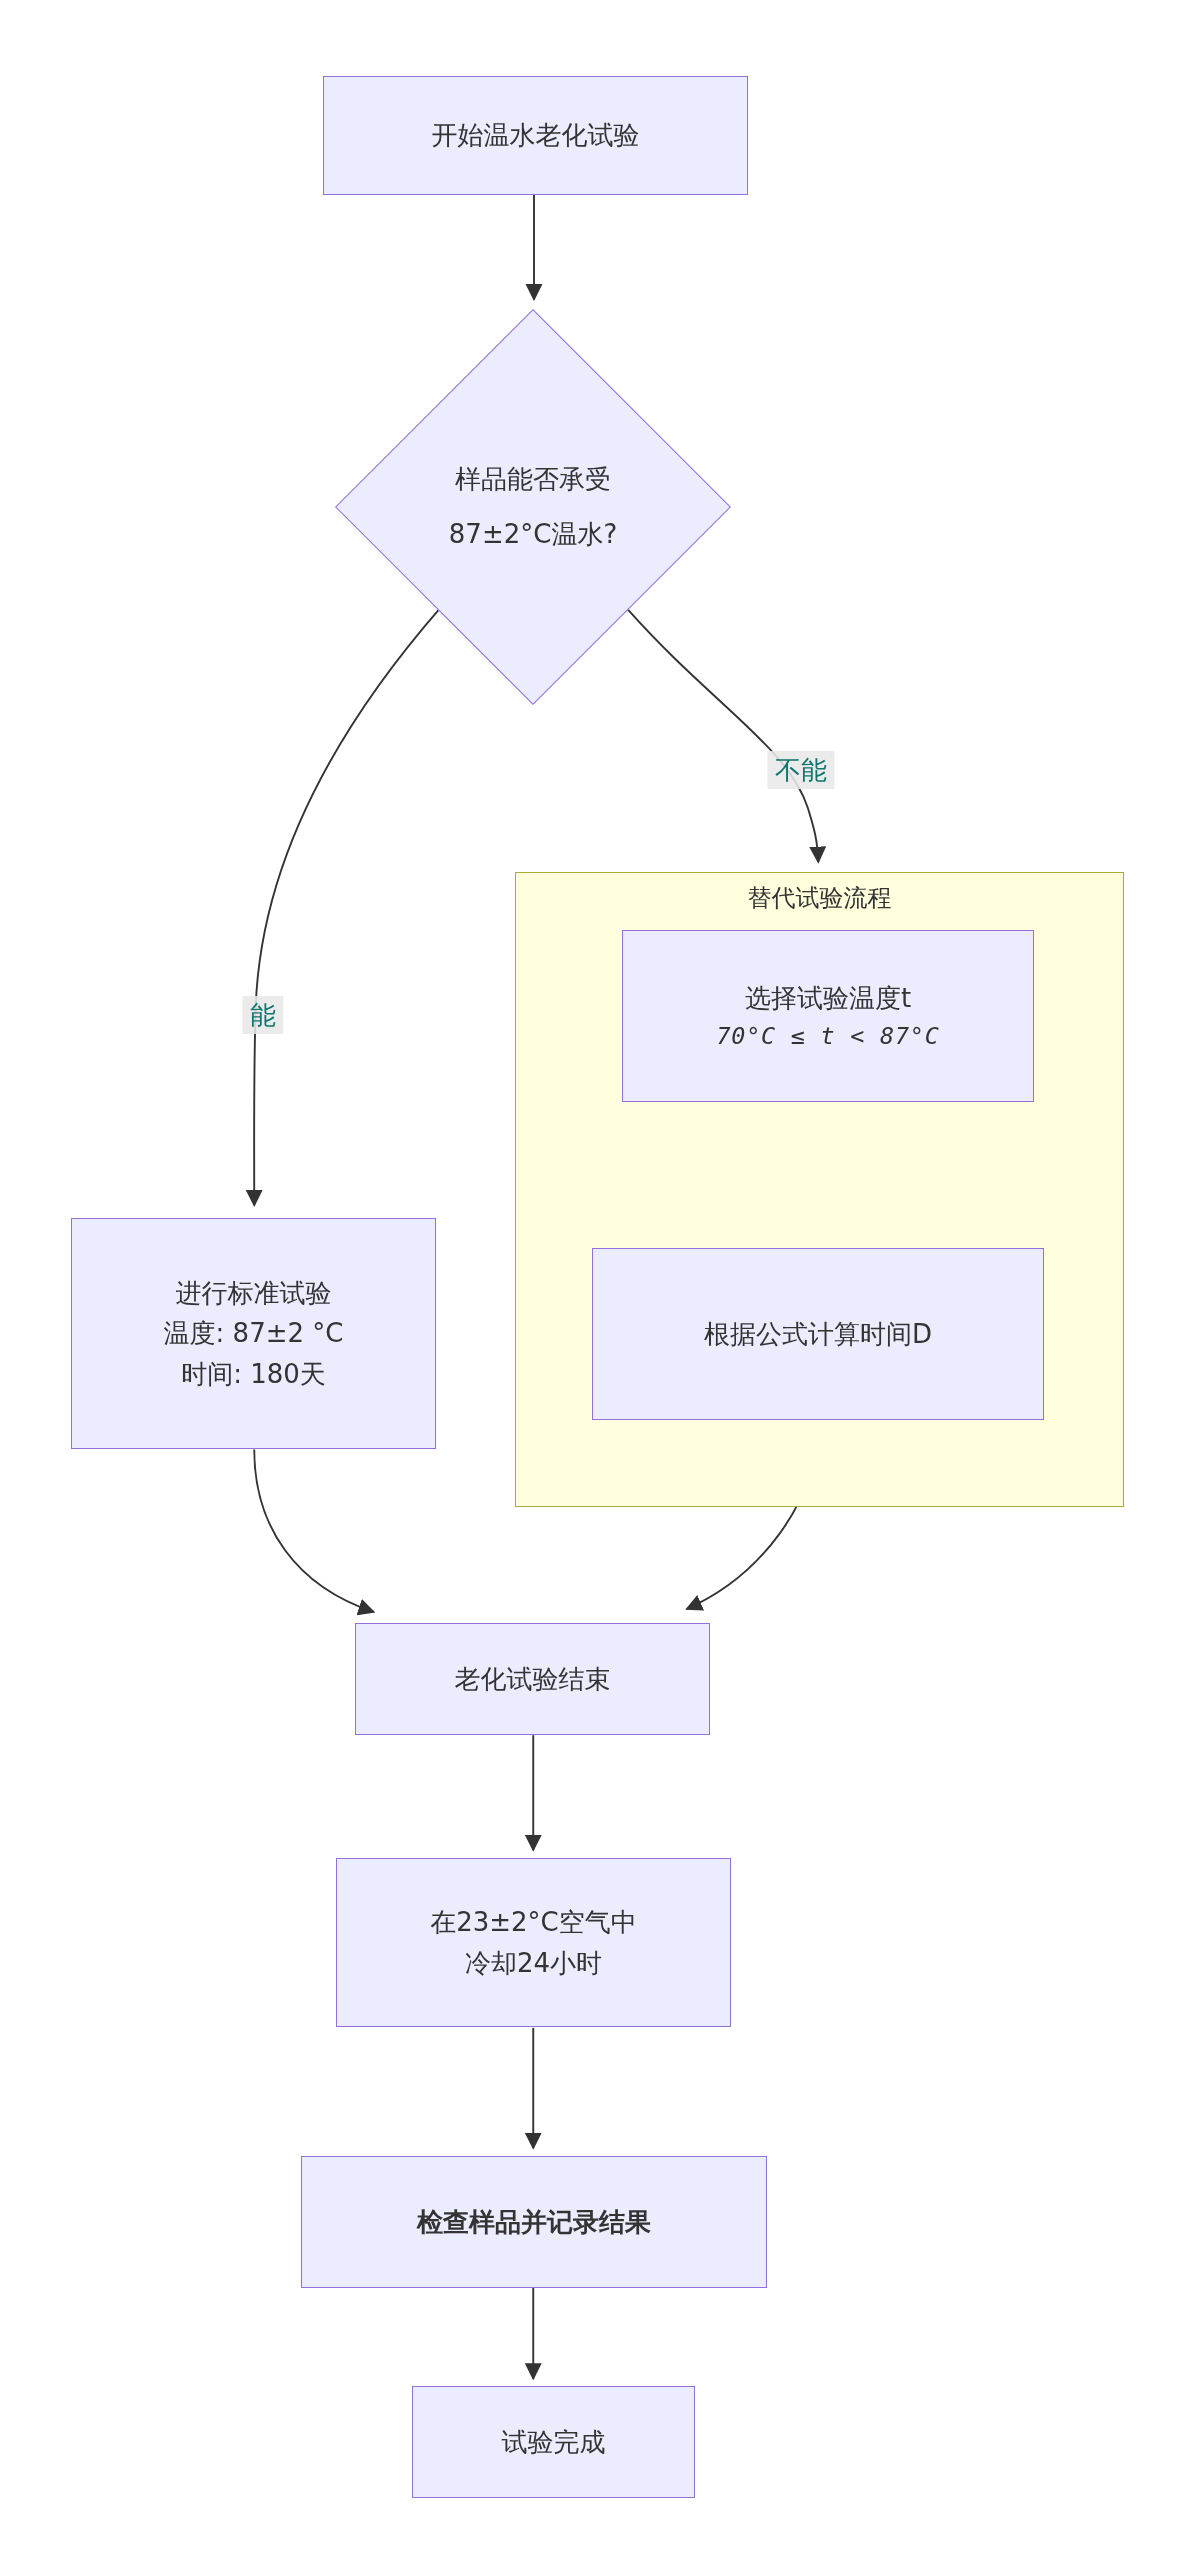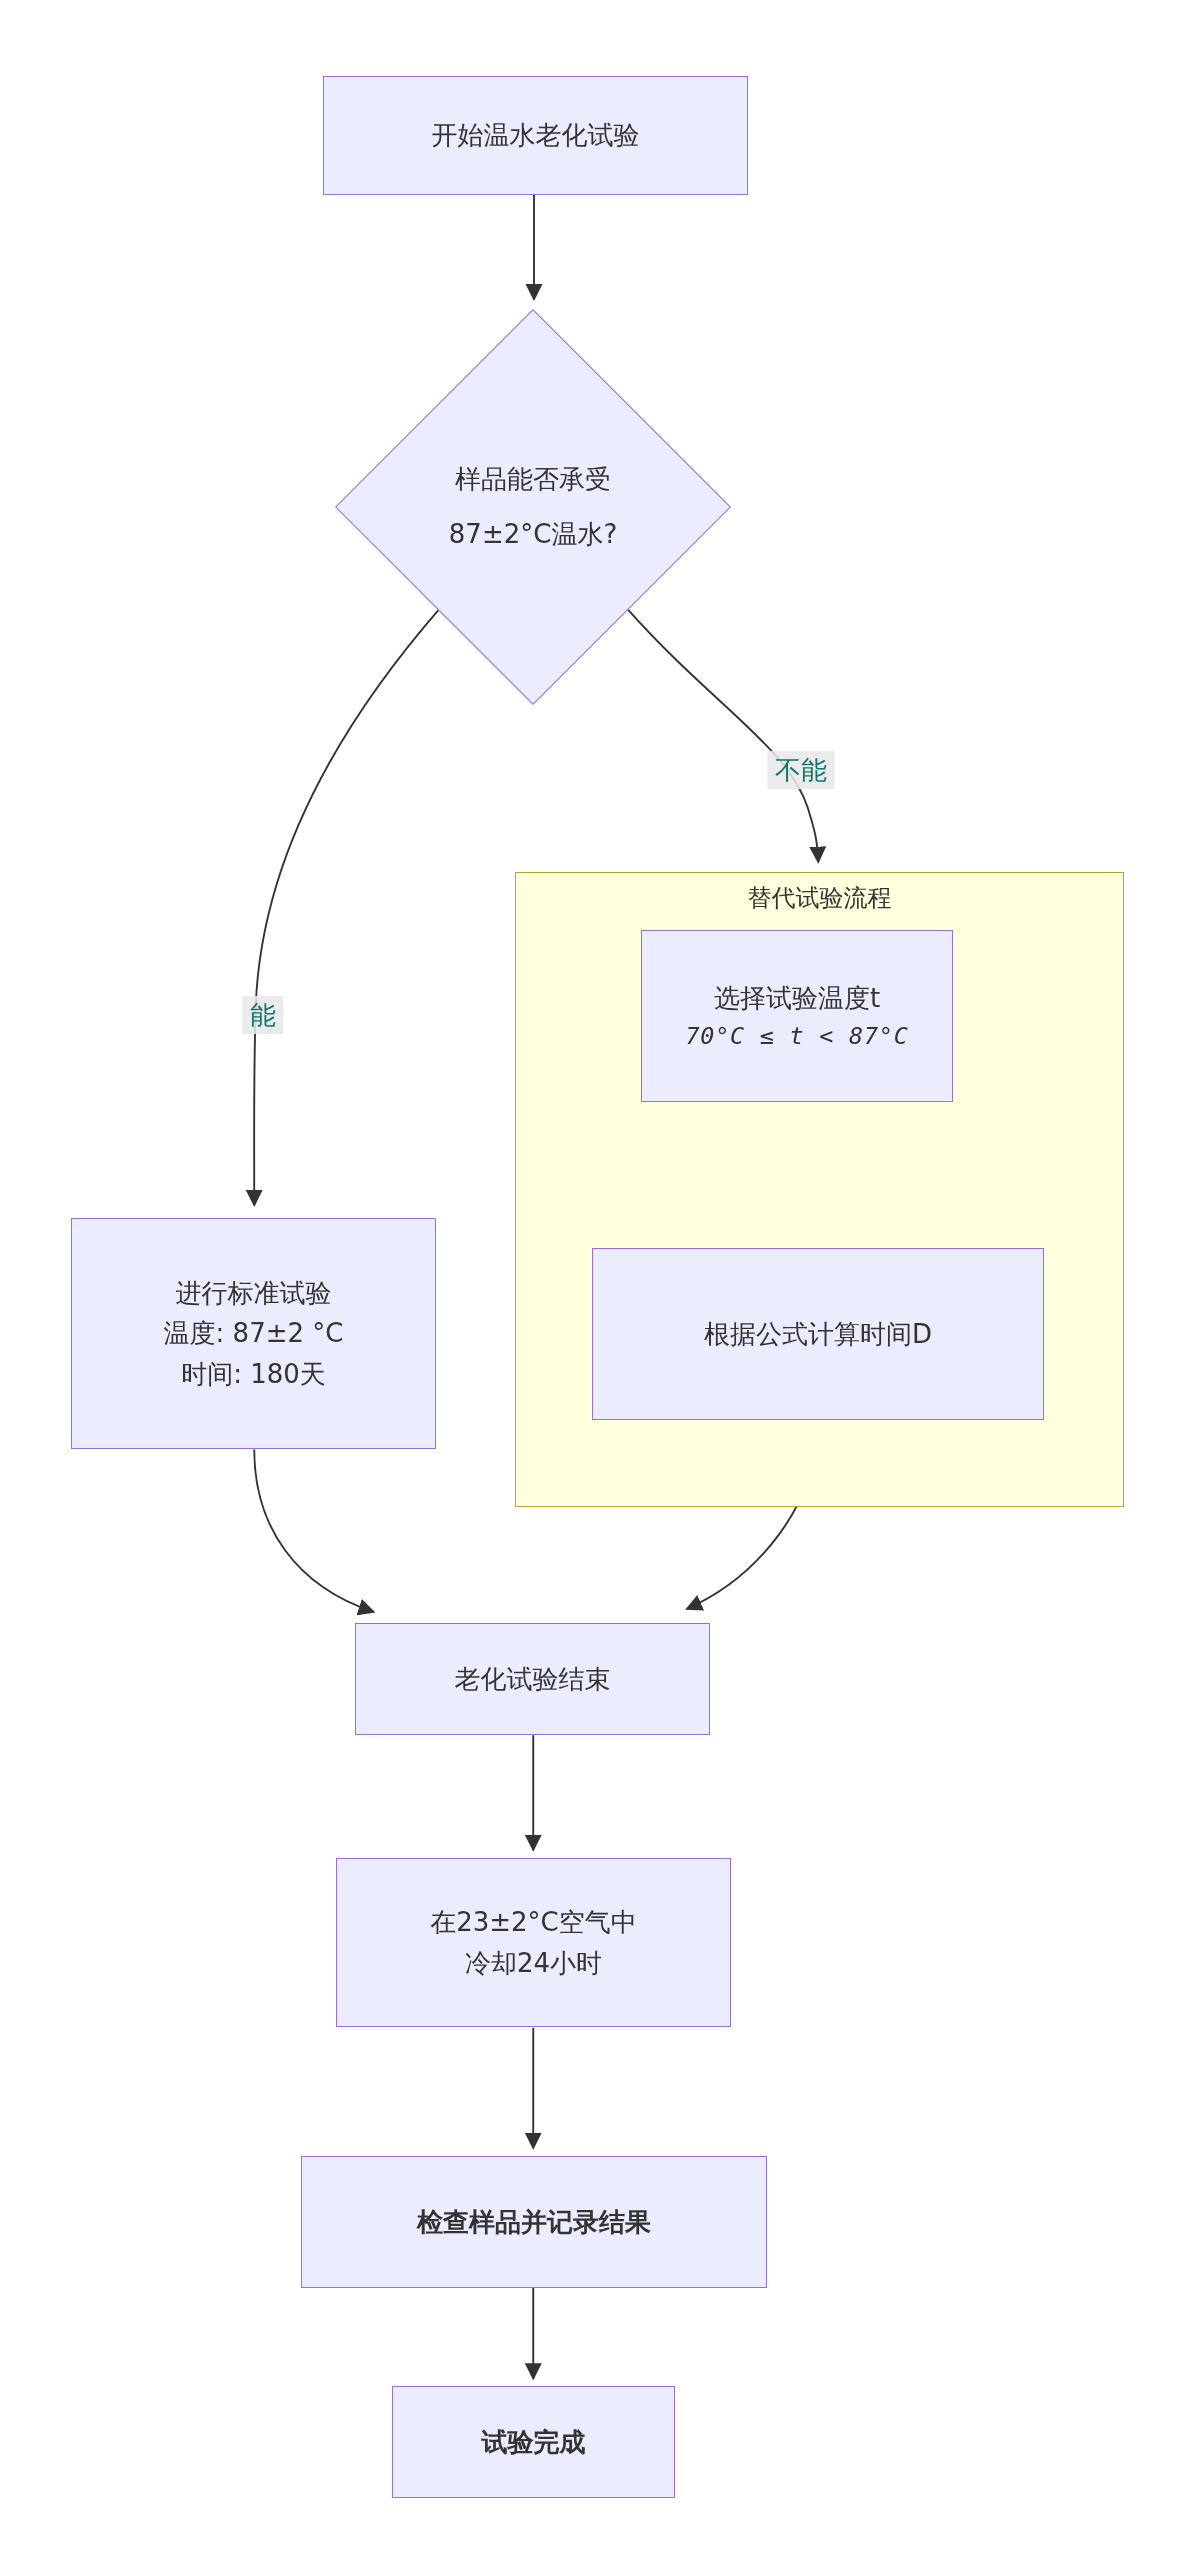--- a/index.html
+++ b/index.html
@@ -142,21 +142,21 @@
     </div>
   </div>
 
   <div class="edge-label" style="left:263px; top:1015px;">能</div>
   <div class="edge-label" style="left:801px; top:770px;">不能</div>
 
   <div class="subgraph">
     <div class="subgraph-title">替代试验流程</div>
   </div>
 
-  <div class="node" style="left:622px; top:930px; width:312px; height:172px;margin-left:19px;">
+  <div class="node" style="left:622px; top:930px; width:412px; height:172px;">
     <div class="node-lines">
       <div>选择试验温度t</div>
       <div class="mono-line">70°C ≤ t &lt; 87°C</div>
     </div>
   </div>
 
   <div class="node" style="left:592px; top:1248px; width:452px; height:172px;">
     <div class="node-lines">
       <div>根据公式计算时间D</div>
     </div>
@@ -182,20 +182,20 @@
       <div>冷却24小时</div>
     </div>
   </div>
 
   <div class="node" style="left:301px; top:2156px; width:466px; height:132px;font-weight:bold;">
     <div class="node-lines">
       <div>检查样品并记录结果</div>
     </div>
   </div>
 
-  <div class="node" style="left:392px; top:2386px; width:283px; height:112px;font-weight:bold;">
+  <div class="node" style="left:412px; top:2386px; width:283px; height:112px;">
     <div class="node-lines">
       <div>试验完成</div>
     </div>
   </div>
 
 </div>
 
 
 </body></html>

